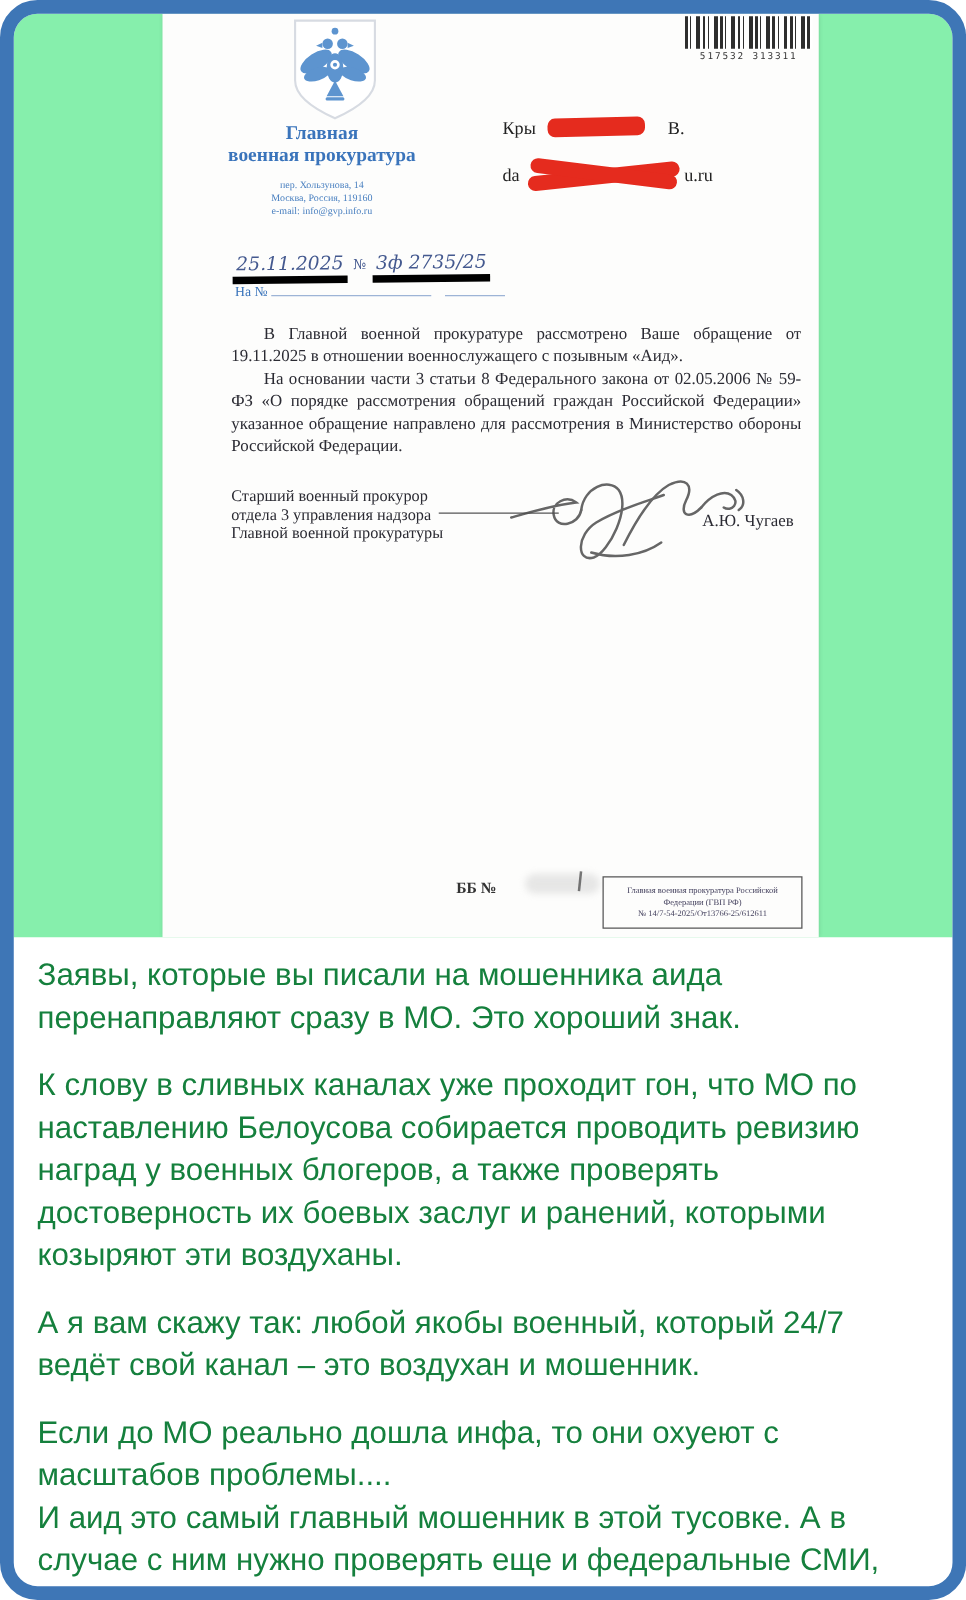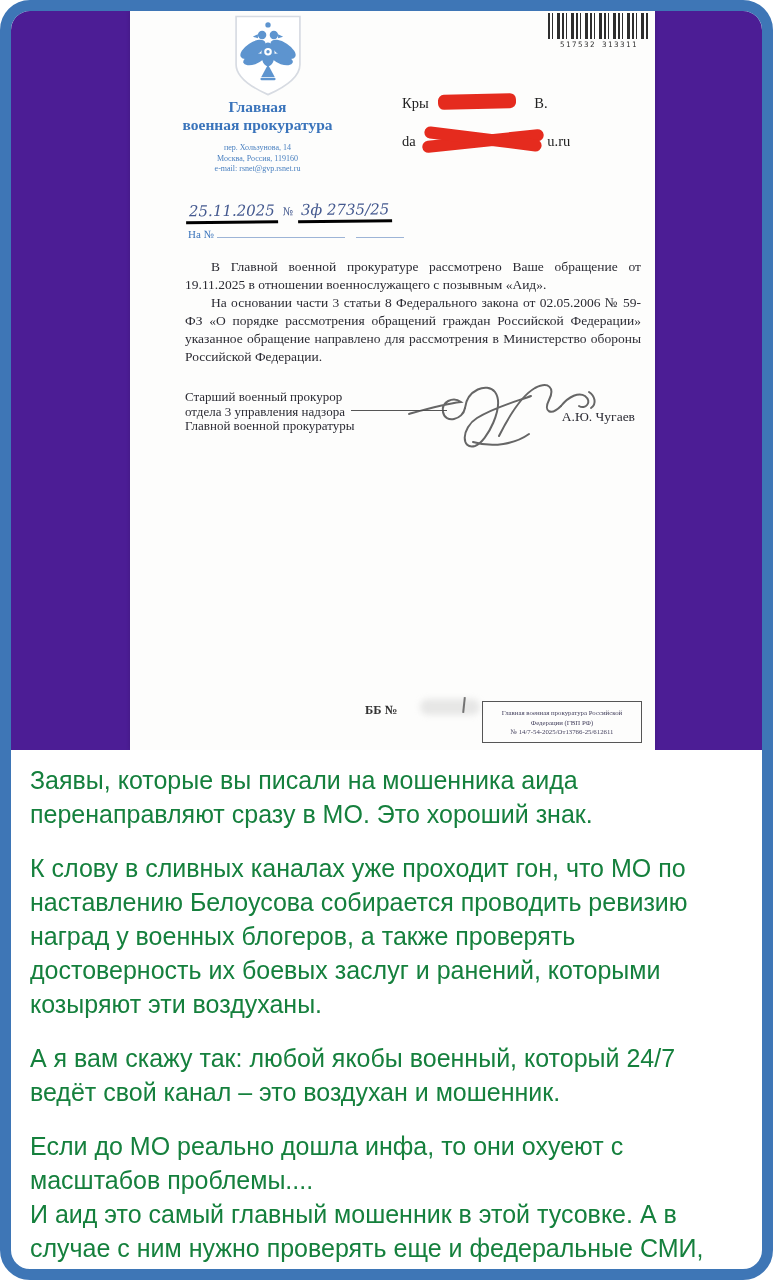--- a/index.html
+++ b/index.html
@@ -1,38 +1,38 @@
 <!DOCTYPE html>
 <html lang="ru"><head>
 <meta charset="utf-8">
 <style>
   html,body{margin:0;padding:0;background:#ffffff;}
   #screen{position:relative;width:773px;height:1280px;margin:0 auto;background:#ffffff;overflow:hidden;
           font-family:"Liberation Sans",sans-serif;}
   
   .frame{position:absolute;inset:0;border:11px solid #3e76b6;border-radius:30px;box-sizing:border-box;z-index:5;pointer-events:none;}
   
-  .photo{position:absolute;left:11px;top:11px;width:751px;height:739px;background:#4c1d95;border-radius:19px 19px 0 0;overflow:hidden;}
+  .photo{position:absolute;left:11px;top:11px;width:751px;height:739px;background:#86efac;border-radius:19px 19px 0 0;overflow:hidden;}
   .doc{position:absolute;left:119px;top:0;width:525px;height:739px;background:#fdfdfc;box-shadow:0 0 4px rgba(0,0,0,.15);
        font-family:"Liberation Serif",serif;color:#2b2b33;}
   
   .coa{position:absolute;left:92px;top:3px;width:92px;height:84px;}
   
   .barcode{position:absolute;left:418px;top:2px;width:102px;height:40px;text-align:center;}
   .bars{height:26px;background:repeating-linear-gradient(90deg,#2e2e2e 0 2px,#fff 2px 4px,#2e2e2e 4px 5px,#fff 5px 9px,#2e2e2e 9px 12px,#fff 12px 14px);}
   .bar-digits{font-family:"DejaVu Sans Mono",monospace;font-size:7.5px;letter-spacing:1.5px;color:#333;margin-top:1px;}
   
   .head{position:absolute;left:5px;top:84px;width:245px;text-align:center;color:#3a74bb;}
   .org1{font-weight:bold;font-size:13px;line-height:16px;}
   .org2{font-weight:bold;font-size:15.5px;line-height:18px;margin-top:3px;}
   .addr{font-size:8px;line-height:10.5px;margin-top:9px;color:#4a80c0;}
   
   .dateline{position:absolute;left:56px;top:190px;width:250px;color:#44598f;
             font-family:"DejaVu Serif",serif;font-style:italic;font-size:15px;transform:rotate(-.6deg);}
-  .dl-seg{border-bottom:3px solid #000000;padding:0 3px 1px 3px;display:inline-block;}
+  .dl-seg{border-bottom:6px solid #000000;padding:0 3px 1px 3px;display:inline-block;}
   .dl-no{font-size:11px;color:#44598f;font-style:normal;}
   .refline{position:absolute;left:58px;top:217px;width:230px;font-size:11px;color:#3a74bb;font-family:"Liberation Serif",serif;}
   .ref-ul{display:inline-block;width:128px;border-bottom:1px solid #9db4d6;}
   .ref-ul2{display:inline-block;width:48px;border-bottom:1px solid #9db4d6;margin-left:8px;}
   
   .addressee{position:absolute;left:272px;top:80px;width:240px;font-size:14.5px;font-family:"Liberation Serif",serif;color:#222;}
   .addr-row{position:relative;height:24px;line-height:24px;margin-bottom:14px;}
   .redact{position:absolute;background:#e52b1e;border-radius:6px;}
   .r1{left:36px;top:3px;width:78px;height:15px;transform:rotate(-1.5deg);}
   .r2a{left:20px;top:6px;width:122px;height:12px;transform:rotate(-6deg);border-radius:7px;}
@@ -94,21 +94,21 @@
       </div>
 
       <div class="head">
         <div class="org2">
           <div>Главная</div>
           <div>военная прокуратура</div>
         </div>
         <div class="addr">
           <div>пер. Хользунова, 14</div>
           <div>Москва, Россия, 119160</div>
-          <div>e-mail: rsnet@gvp.rsnet.ru</div>
+          <div>e-mail: info@gvp.info.ru</div>
         </div>
       </div>
 
       <div class="dateline">
         <span class="dl-seg">25.11.2025</span>
         <span class="dl-no">№</span>
         <span class="dl-seg">3ф 2735/25</span>
       </div>
       <div class="refline">
         <span>На №</span>

